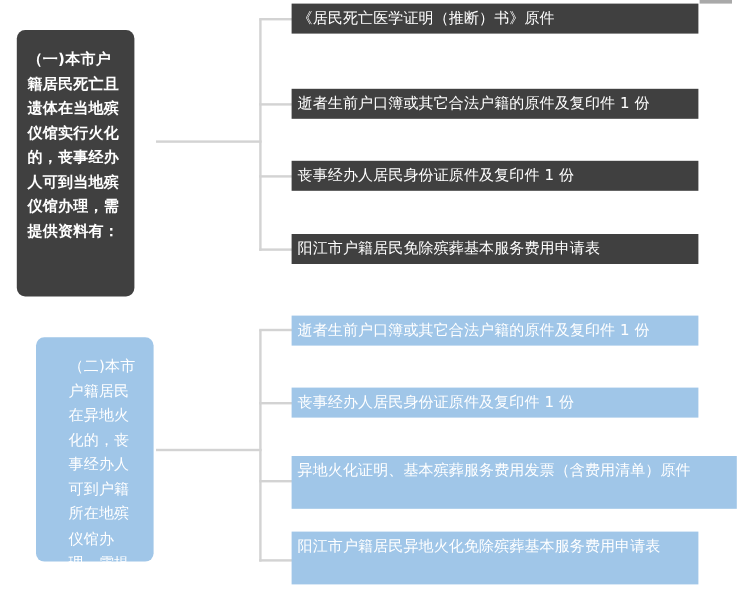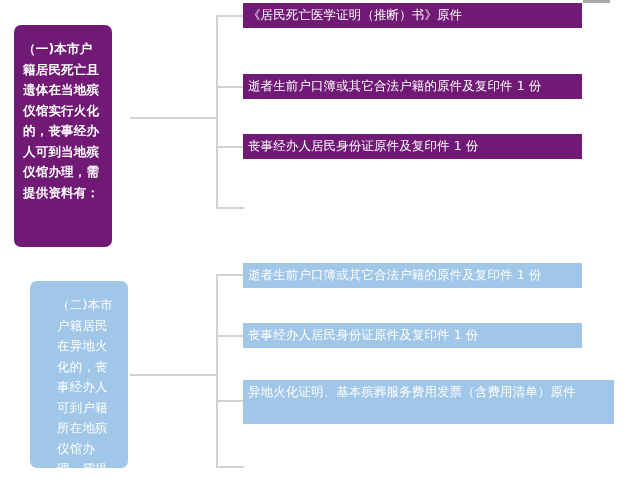--- a/index.html
+++ b/index.html
@@ -62,21 +62,21 @@
     height: 2px;
     background: #d3d3d3;
   }
   .line-v {
     position: absolute;
     width: 2px;
     background: #d3d3d3;
   }
 
   
-  .teal { background: #701a75; }
+  .teal { background: #404040; }
   .blue { background: #a0c6e8; }
 </style>
 </head>
 <body>
 
 <div id="canvas">
 
   <div class="top-scrollbar-fragment"></div>
 
   <div class="root-node teal" style="left:14px; top:25px; width:98px; height:222px;font-weight:bold;">
@@ -97,20 +97,23 @@
   </div>
 
   <div class="leaf-node teal" style="left:243px; top:74px; width:339px; height:25px;">
     <span>逝者生前户口簿或其它合法户籍的原件及复印件 1 份</span>
   </div>
 
   <div class="leaf-node teal" style="left:243px; top:134px; width:339px; height:25px;">
     <span>丧事经办人居民身份证原件及复印件 1 份</span>
   </div>
 
+  <div class="leaf-node teal" style="left:243px; top:195px; width:339px; height:25px;">
+    <span>阳江市户籍居民免除殡葬基本服务费用申请表</span>
+  </div>
 
   <div class="root-node blue" style="left:30px; top:281px; width:98px; height:187px;padding-left:27px;">
     <span>（二)本市户籍居民在异地火化的，丧事经办人可到户籍所在地殡仪馆办理，需提供资料有：</span>
   </div>
 
   <div class="line-h" style="left:130px; top:374px; width:88px;"></div>
 
   <div class="line-v" style="left:216px; top:275px; height:193px;"></div>
 
   <div class="line-h" style="left:216px; top:274px; width:28px;"></div>
@@ -123,14 +126,17 @@
   </div>
 
   <div class="leaf-node blue" style="left:243px; top:323px; width:339px; height:25px;">
     <span>丧事经办人居民身份证原件及复印件 1 份</span>
   </div>
 
   <div class="leaf-node blue" style="left:243px; top:380px; width:371px; height:44px;">
     <span>异地火化证明、基本殡葬服务费用发票（含费用清单）原件</span>
   </div>
 
+  <div class="leaf-node blue" style="left:243px; top:443px; width:339px; height:44px;">
+    <span>阳江市户籍居民异地火化免除殡葬基本服务费用申请表</span>
+  </div>
 
 </div>
 
 </body></html>

